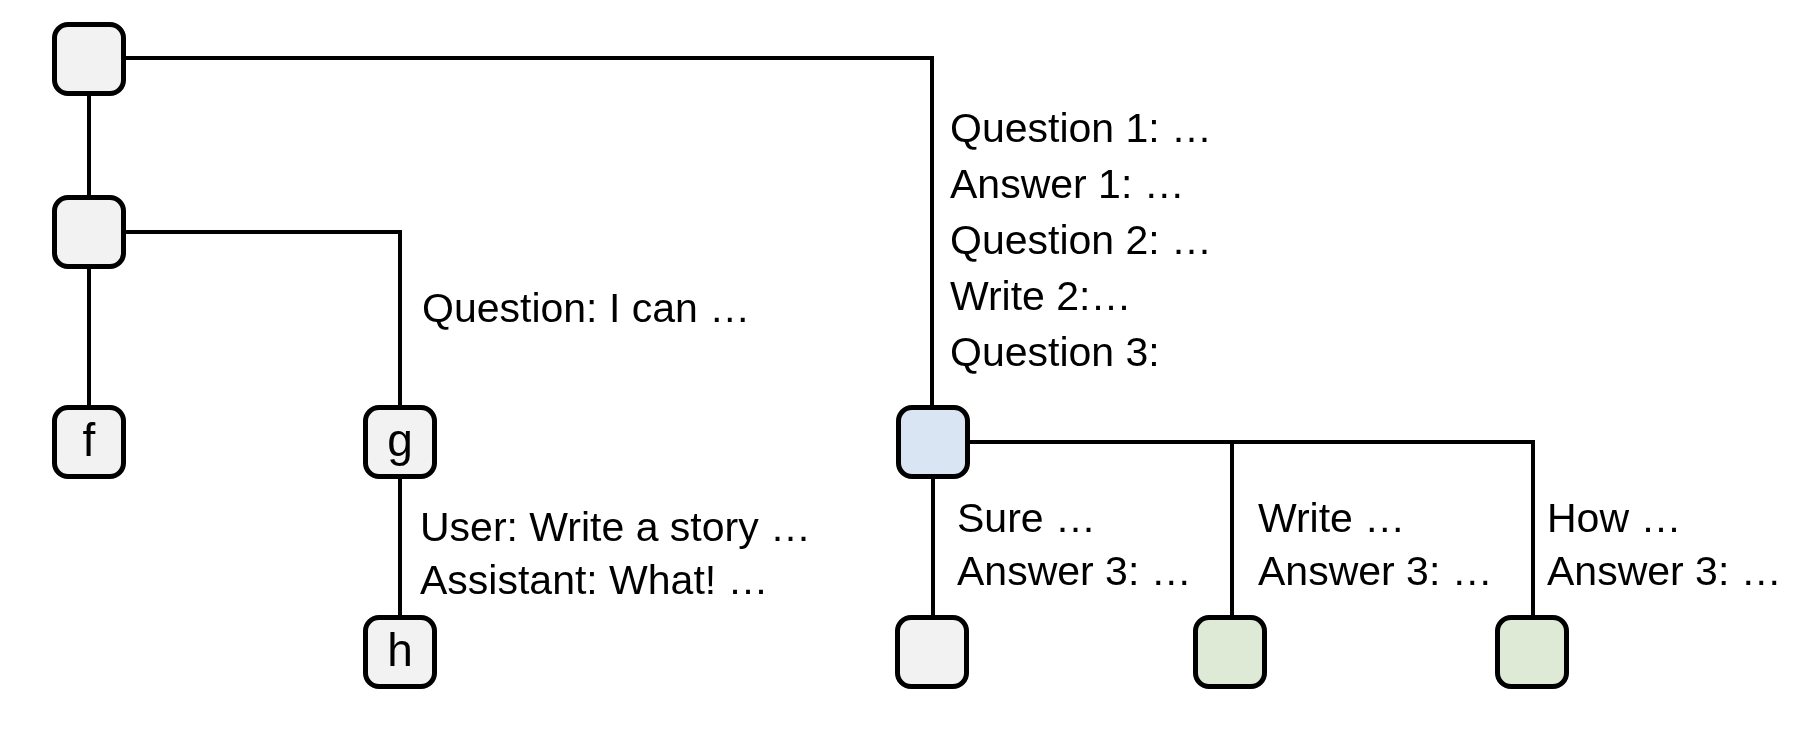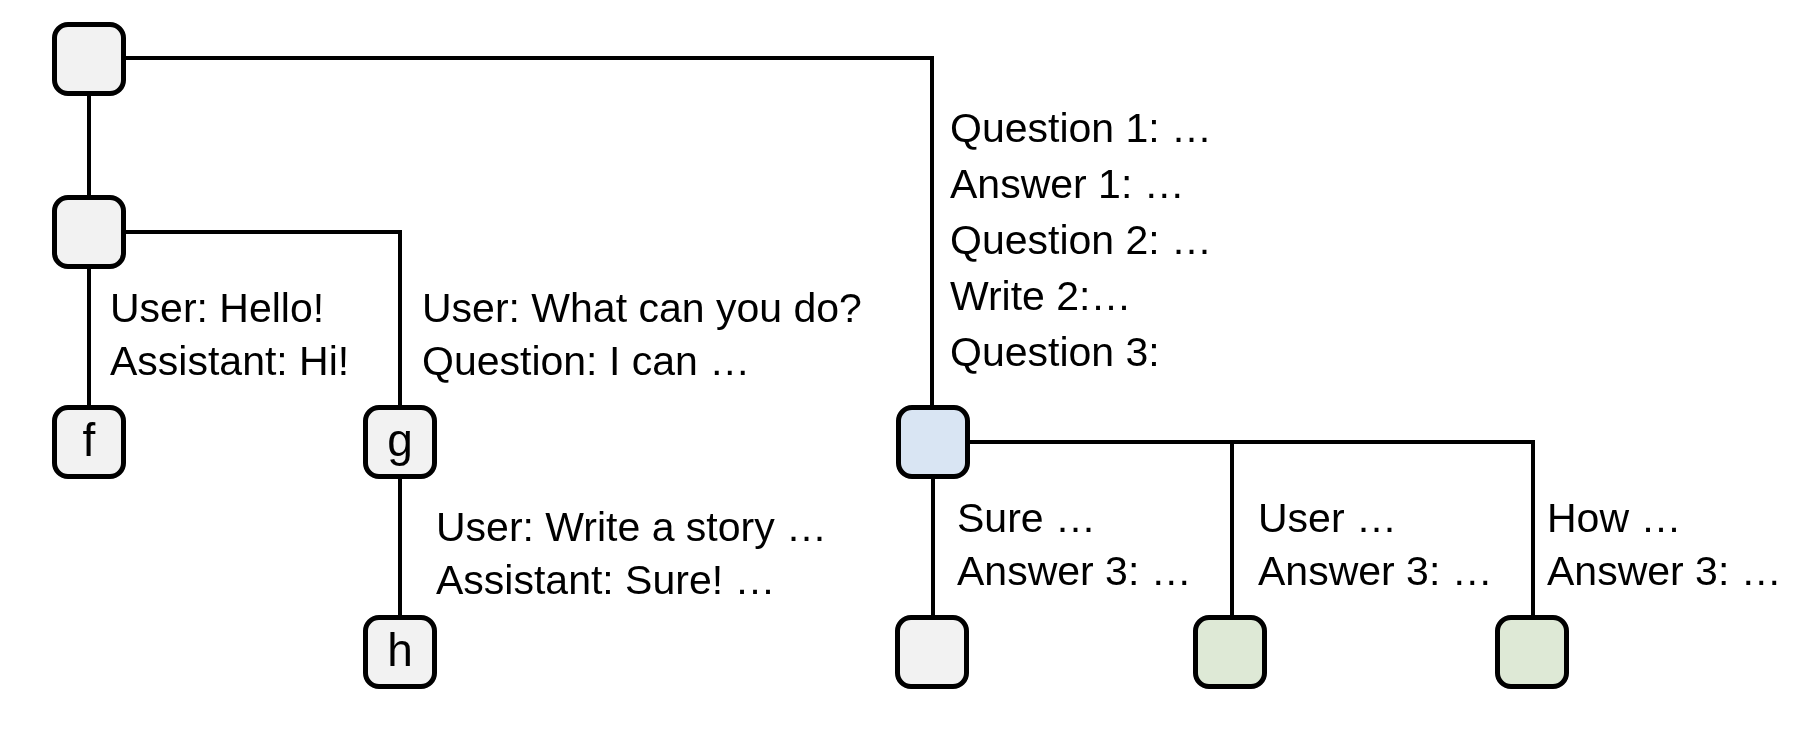--- a/index.html
+++ b/index.html
@@ -38,21 +38,21 @@
   #n-g{left:363px;top:405px;}
   #n-h{left:363px;top:615px;}
   #n-qa{left:896px;top:405px;}
   #n-what{left:895px;top:615px;}
   #n-when{left:1193px;top:615px;}
   #n-how{left:1495px;top:615px;}
   
   #l-system{left:113px;top:115px;}
   #l-hello{left:110px;top:282px;}
   #l-whatcan{left:422px;top:282px;}
-  #l-story{left:436px;top:501px;}
+  #l-story{left:420px;top:501px;}
   #l-qahist{left:950px;top:84px;margin-top:16px;}
   #l-bwhat{left:957px;top:492px;}
   #l-bwhen{left:1258px;top:492px;}
   #l-bhow{left:1547px;top:492px;}
 </style>
 </head>
 <body>
 
 <div class="canvas">
 
@@ -79,50 +79,45 @@
 
   <div class="node" id="n-qa" style="background: rgb(217, 229, 243);"></div>
 
   <div class="node" id="n-what" style="background: rgb(242, 242, 242);"></div>
 
   <div class="node" id="n-when" style="background: rgb(222, 233, 214);"></div>
 
   <div class="node" id="n-how" style="background: rgb(222, 233, 214);"></div>
 
 
-  <div class="label" id="l-hello">
-    <div>User: Hello!</div>
-    <div>Assistant: Hi!</div>
-  </div>
 
   <div class="label" id="l-whatcan">
-    <div>User: What can you do?</div>
     <div>Question: I can …</div>
   </div>
 
   <div class="label" id="l-story">
     <div>User: Write a story …</div>
-    <div>Assistant: Sure! …</div>
+    <div>Assistant: What! …</div>
   </div>
 
   <div class="label qa" id="l-qahist">
     <div>Question 1: …</div>
     <div>Answer 1: …</div>
     <div>Question 2: …</div>
     <div>Write 2:…</div>
     <div>Question 3:</div>
   </div>
 
   <div class="label" id="l-bwhat">
     <div>Sure …</div>
     <div>Answer 3: …</div>
   </div>
 
   <div class="label" id="l-bwhen">
-    <div>User …</div>
+    <div>Write …</div>
     <div>Answer 3: …</div>
   </div>
 
   <div class="label" id="l-bhow">
     <div>How …</div>
     <div>Answer 3: …</div>
   </div>
 
 </div>
 

